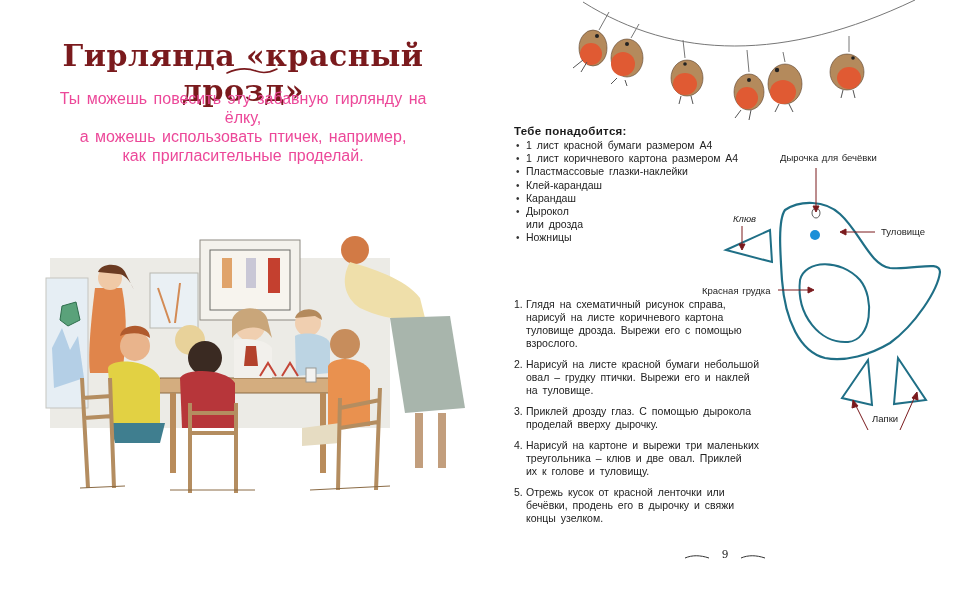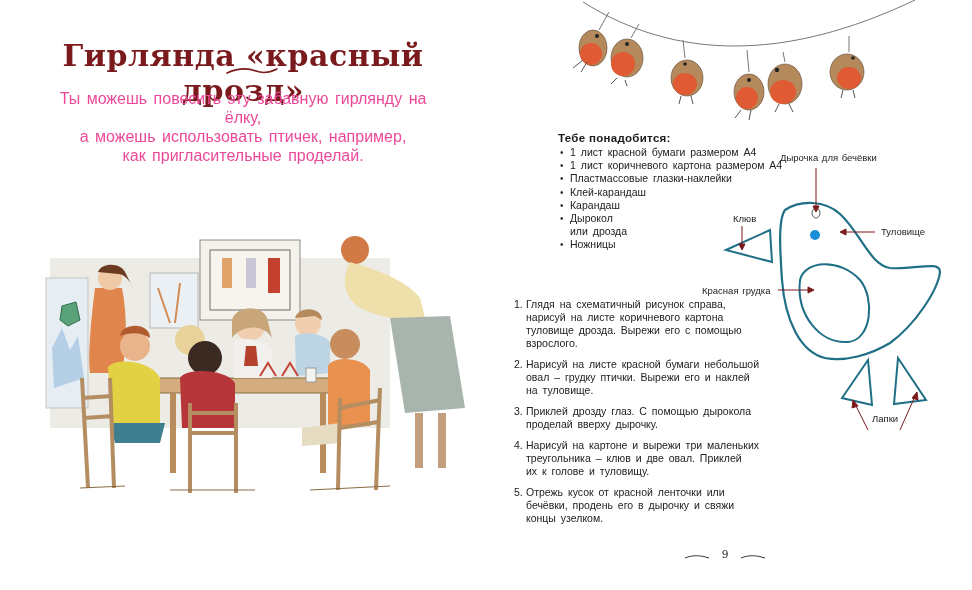--- a/index.html
+++ b/index.html
@@ -21,21 +21,21 @@
     position: absolute; left: 40px; width: 406px; top: 89px;
     text-align: center; font-size: 16px; line-height: 19px; color: #ec4899;
     word-spacing: 2px;
   }
   .intro span { display: block; }
   .illustration-left { position: absolute; left: 10px; top: 228px; width: 470px; height: 272px; }
 
   
   .garland { position: absolute; left: 555px; top: 0; width: 405px; height: 125px; }
 
-  .needs { position: absolute; left: 514px; top: 132px; width: 260px; font-size: 10.5px; margin-left: 44px; }
+  .needs { position: absolute; left: 514px; top: 125px; width: 260px; font-size: 10.5px; }
   .section-title { font-weight: bold; font-size: 11.5px; margin-bottom: 2px; color: #1a1a1a; letter-spacing: 0.3px; }
   .needs ul { list-style: none; }
   .needs li { position: relative; padding-left: 12px; line-height: 13.2px; word-spacing: 2px; color: #222; }
   .needs li::before { content: "•"; position: absolute; left: 2px; top: 0; font-size: 10px; color: #333; }
 
   .steps { position: absolute; left: 514px; top: 296px; width: 270px; font-size: 10.5px; }
   .steps ol { list-style: none; margin-top: 2px; }
   .steps li { position: relative; padding-left: 12px; line-height: 13px; margin-bottom: 8px; word-spacing: 2px; color: #222; }
   .steps .num { position: absolute; left: 0; top: 0; }
 
@@ -248,21 +248,21 @@
           <path d="M146 89 L140 92 L146 95 Z"></path>
           <line x1="78" y1="150" x2="112" y2="150"></line>
           <path d="M108 147 L114 150 L108 153 Z"></path>
           <line x1="168" y1="290" x2="154" y2="262"></line>
           <path d="M152 268 L153 260 L158 266 Z"></path>
           <line x1="200" y1="290" x2="216" y2="254"></line>
           <path d="M212 258 L217 252 L218 260 Z"></path>
         </g>
       </svg>
       <span class="diagram-label" style="left:80px; top:12px;">Дырочка для бечёвки</span>
-      <span class="diagram-label" style="left:33px; top:73px;">Клюв</span>
+      <span class="diagram-label" style="left:33px; top:73px;font-style:italic;">Клюв</span>
       <span class="diagram-label" style="left:181px; top:86px;">Туловище</span>
       <span class="diagram-label" style="left:2px; top:145px;">Красная грудка</span>
       <span class="diagram-label" style="left:172px; top:273px;">Лапки</span>
     </div>
 
     <div class="page-number-wrap">
       <svg class="pn-swash" style="left:4px;" viewBox="0 0 26 6">
         <path d="M1 4 C 8 1, 16 1, 25 4" stroke="#333" stroke-width="1" fill="none"></path>
       </svg>
       <span class="page-number">9</span>

